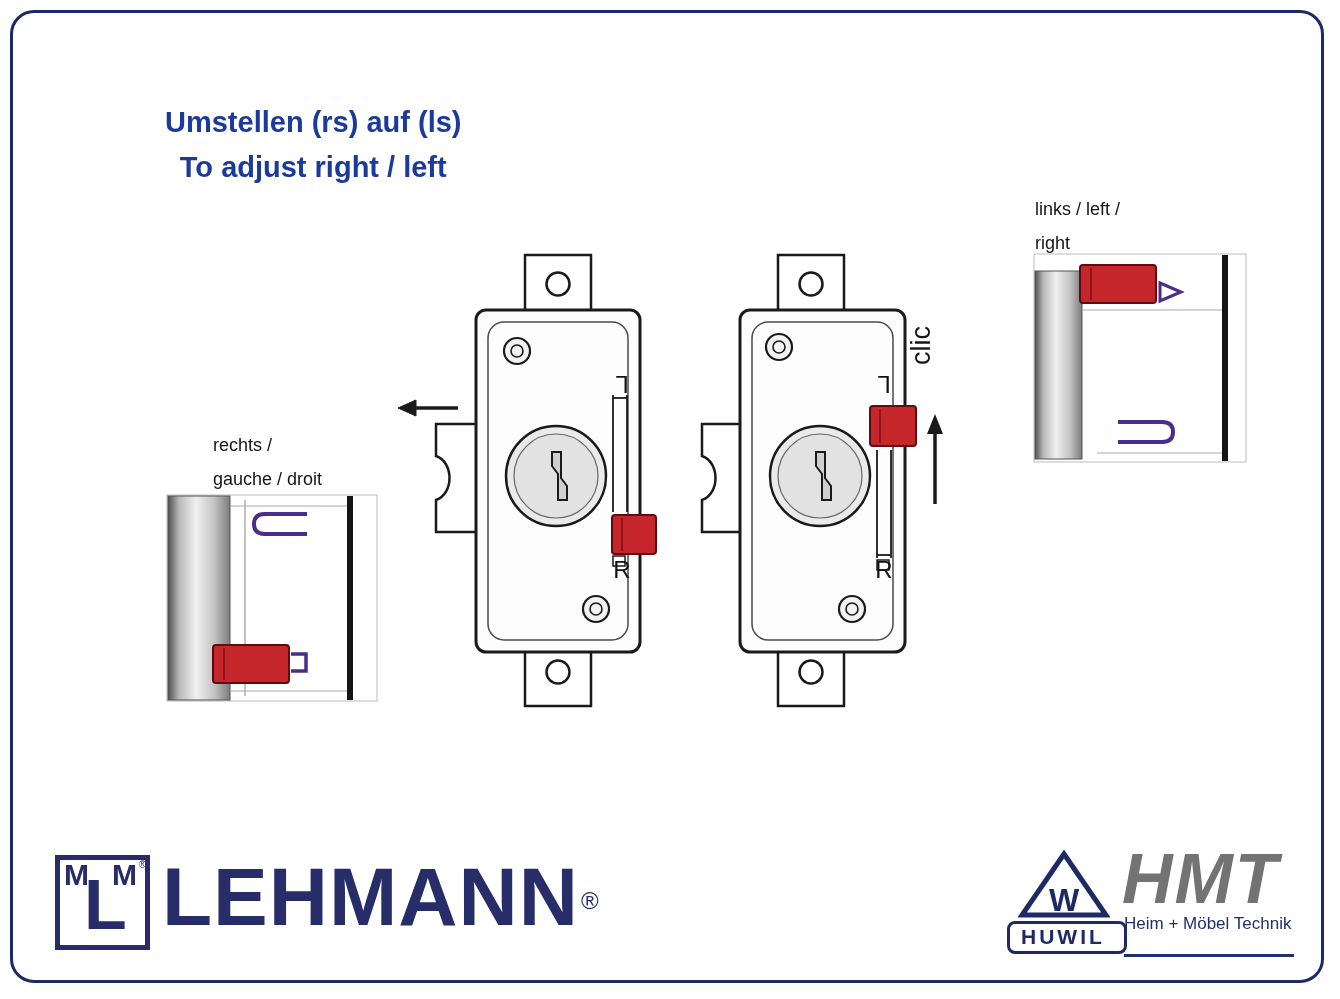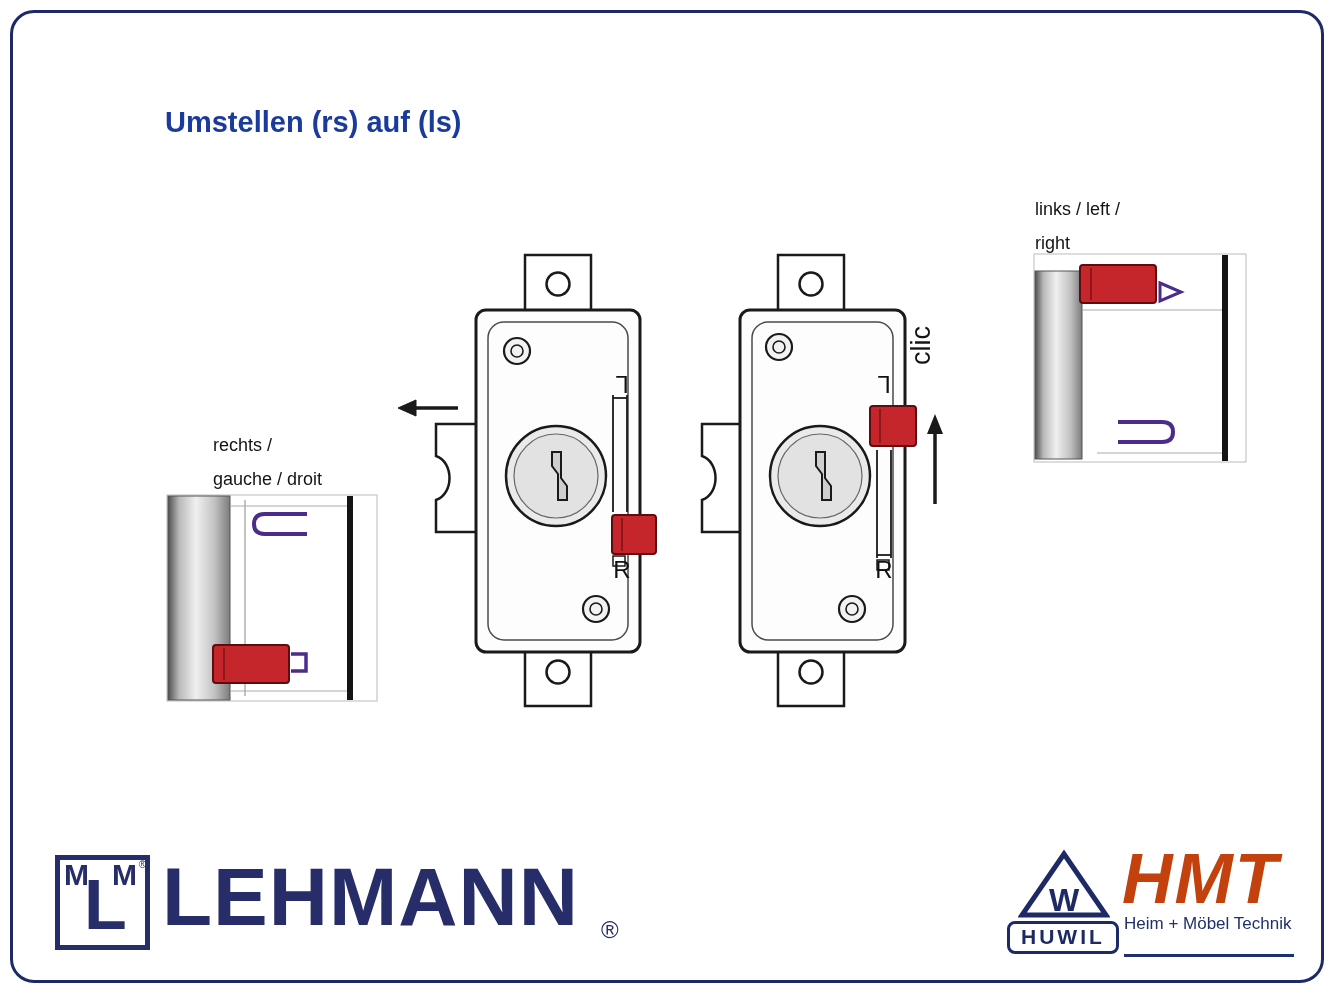--- a/index.html
+++ b/index.html
@@ -30,45 +30,46 @@
     position:absolute;left:55px;top:855px;width:95px;height:95px;
     border:5px solid #272d68;box-sizing:border-box;color:#272d68;font-weight:700;
     background:#fff;
   }
   .monogram .m1{position:absolute;left:4px;top:-2px;font-size:30px;}
   .monogram .m2{position:absolute;right:8px;top:-2px;font-size:30px;}
   .monogram .lbig{position:absolute;left:24px;top:10px;font-size:70px;line-height:70px;}
   .monogram .reg{position:absolute;right:-1px;top:-1px;font-size:10px;font-weight:400;}
   .lehmann{
     position:absolute;left:162px;top:850px;color:#272d68;
-    font-size:82px;font-weight:700;letter-spacing:1px;display:flex;align-items:flex-end;gap:20px;
+    font-size:82px;font-weight:700;letter-spacing:1px;display:flex;align-items:center;
   }
   .lehmann .reg{font-size:24px;font-weight:400;margin-top:8px;margin-left:2px;}
   .huwil-box{
     position:absolute;left:1007px;top:921px;border:3px solid #1e2a66;border-radius:8px;
-    padding:1px 11px 2px 11px;font-size:21px;font-weight:700;letter-spacing:3px;color:#1e2a66;
+    padding:1px 19px 2px 11px;font-size:21px;font-weight:700;letter-spacing:3px;color:#1e2a66;
   }
   .hmt{
-    position:absolute;left:1122px;top:843px;color:#c2410c;
+    position:absolute;left:1122px;top:843px;color:#737373;
     font-size:70px;font-weight:700;font-style:italic;line-height:72px;letter-spacing:2px;
   }
   .hmt-sub{
     position:absolute;left:1124px;top:914px;color:#20306e;font-size:17px;
     padding-bottom:20px;border-bottom:3px solid #20306e;width:170px;white-space:nowrap;
   }
   svg text{font-family:"Liberation Sans",sans-serif;}
 </style>
 </head>
 <body>
 
 <div class="canvas">
   <div class="frame"></div>
 
   <div class="title">
     <div>Umstellen (rs) auf (ls)</div>
+    <div>To adjust right / left</div>
   </div>
 
   <div class="side-label label-links">
     <div>links / left /</div>
     <div>right</div>
   </div>
   <div class="side-label label-rechts">
     <div>rechts /</div>
     <div>gauche / droit</div>
   </div>

